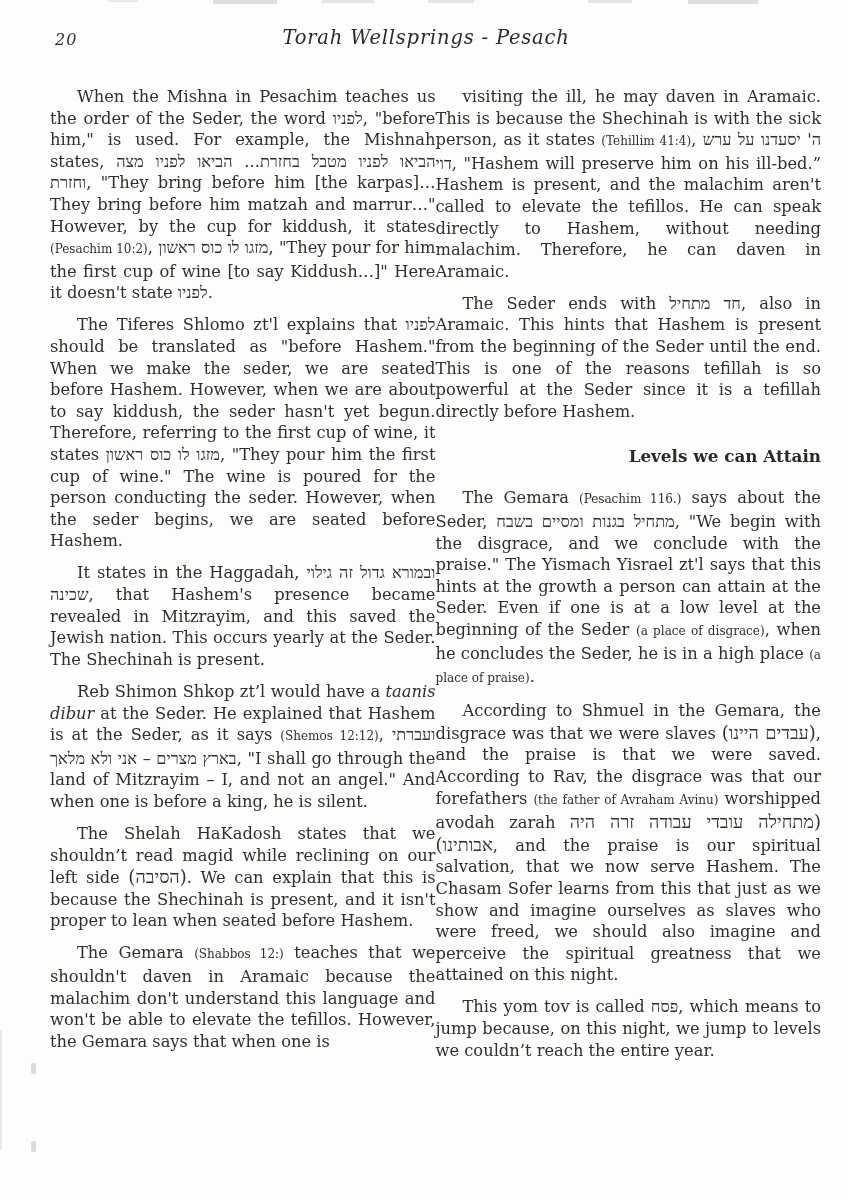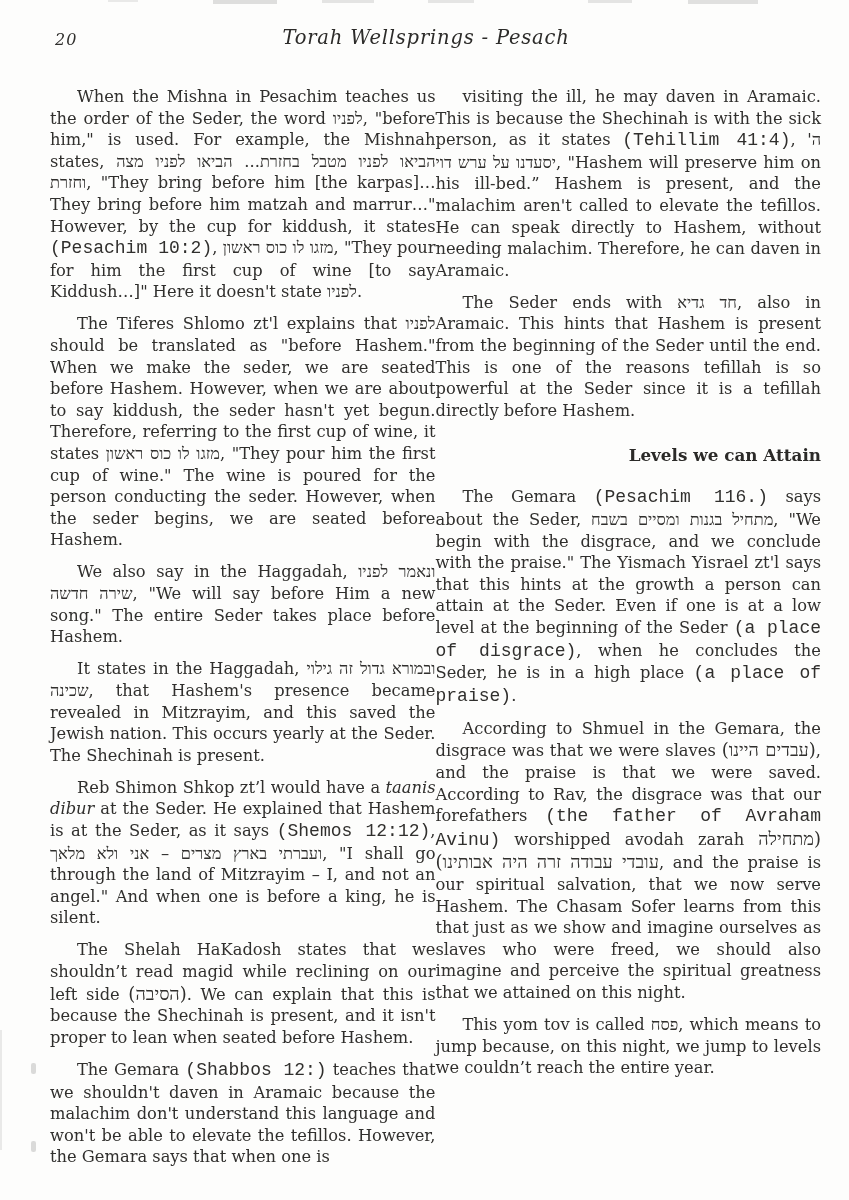--- a/index.html
+++ b/index.html
@@ -26,21 +26,21 @@
     display:flex;
   }
   .col{flex:1;min-width:0;}
   .para{
     margin:0 0 10.5px 0;
     font-size:16.3px;line-height:21.6px;
     text-align:justify;
     text-indent:27px;
   }
   .para:last-child{margin-bottom:15px;}
-  .ref{font-size:18px;font-family:Liberation Mono, monospace;}
+  .ref{font-size:12px;}
   .he-small{font-size:18px;}
   .it{font-style:italic;}
   .section-heading{
     margin:24px 0 21px 0;
     font-size:16.8px;font-weight:bold;
     text-align:right;color:#2b2a28;
   }
   
   .smudge{position:absolute;background:#3c3c3c;}
   .s1{left:108px;top:0;width:30px;height:2px;opacity:.10;}
@@ -69,29 +69,28 @@
   <div class="smudge s9"></div>
 
   <span class="page-number">20</span>
 
   <div class="page-title">Torah Wellsprings - Pesach</div>
 
   <main class="columns">
     <div class="col">
         <p class="para"><span>When the Mishna in Pesachim teaches us the order of the Seder, the word </span><span dir="rtl">לפניו</span><span>, "before him," is used. For example, the Mishnah states, </span><span dir="rtl">הביאו לפניו מטבל בחזרת... הביאו לפניו מצה וחזרת</span><span>, "They bring before him [the karpas]… They bring before him matzah and marrur…" However, by the cup for kiddush, it states </span><span class="ref">(Pesachim 10:2)</span><span>, </span><span dir="rtl">מזגו לו כוס ראשון</span><span>, "They pour for him the first cup of wine [to say Kiddush…]" Here it doesn't state </span><span dir="rtl">לפניו</span><span>.</span></p>
         <p class="para"><span>The Tiferes Shlomo zt'l explains that </span><span dir="rtl">לפניו</span><span> should be translated as "before Hashem." When we make the seder, we are seated before Hashem. However, when we are about to say kiddush, the seder hasn't yet begun. Therefore, referring to the first cup of wine, it states </span><span dir="rtl">מזגו לו כוס ראשון</span><span>, "They pour him the first cup of wine." The wine is poured for the person conducting the seder. However, when the seder begins, we are seated before Hashem.</span></p>
-        <p class="para"><span>We also say in the Haggadah, </span><span dir="rtl">ונאמר לפניו שירה חדשה</span><span>, "We will say before Him a new song." The entire Seder takes place before Hashem.</span></p>
         <p class="para"><span>It states in the Haggadah, </span><span dir="rtl">ובמורא גדול זה גילוי שכינה</span><span>, that Hashem's presence became revealed in Mitzrayim, and this saved the Jewish nation. This occurs yearly at the Seder. The Shechinah is present.</span></p>
         <p class="para"><span>Reb Shimon Shkop zt’l would have a </span><span class="it">taanis dibur</span><span> at the Seder. He explained that Hashem is at the Seder, as it says </span><span class="ref">(Shemos 12:12)</span><span>, </span><span dir="rtl">ועברתי בארץ מצרים – אני ולא מלאך</span><span>, "I shall go through the land of Mitzrayim – I, and not an angel." And when one is before a king, he is silent.</span></p>
         <p class="para"><span>The Shelah HaKadosh states that we shouldn’t read magid while reclining on our left side </span><span class="he-small" dir="rtl">(הסיבה)</span><span>. We can explain that this is because the Shechinah is present, and it isn't proper to lean when seated before Hashem.</span></p>
         <p class="para"><span>The Gemara </span><span class="ref">(Shabbos 12:)</span><span> teaches that we shouldn't daven in Aramaic because the malachim don't understand this language and won't be able to elevate the tefillos. However, the Gemara says that when one is</span></p>
       </div>
     <div class="col">
         <p class="para"><span>visiting the ill, he may daven in Aramaic. This is because the Shechinah is with the sick person, as it states </span><span class="ref">(Tehillim 41:4)</span><span>, </span><span dir="rtl">ה' יסעדנו על ערש דוי</span><span>, "Hashem will preserve him on his ill-bed.” Hashem is present, and the malachim aren't called to elevate the tefillos. He can speak directly to Hashem, without needing malachim. Therefore, he can daven in Aramaic.</span></p>
-        <p class="para"><span>The Seder ends with </span><span dir="rtl">חד גדיא</span><span>, also in Aramaic. This hints that Hashem is present from the beginning of the Seder until the end. This is one of the reasons tefillah is so powerful at the Seder since it is a tefillah directly before Hashem.</span></p>
+        <p class="para"><span>The Seder ends with </span><span dir="rtl">חד מתחיל</span><span>, also in Aramaic. This hints that Hashem is present from the beginning of the Seder until the end. This is one of the reasons tefillah is so powerful at the Seder since it is a tefillah directly before Hashem.</span></p>
         <h3 class="section-heading">Levels we can Attain</h3>
         <p class="para"><span>The Gemara </span><span class="ref">(Pesachim 116.)</span><span> says about the Seder, </span><span dir="rtl">מתחיל בגנות ומסיים בשבח</span><span>, "We begin with the disgrace, and we conclude with the praise." The Yismach Yisrael zt'l says that this hints at the growth a person can attain at the Seder. Even if one is at a low level at the beginning of the Seder </span><span class="ref">(a place of disgrace)</span><span>, when he concludes the Seder, he is in a high place </span><span class="ref">(a place of praise)</span><span>.</span></p>
         <p class="para"><span>According to Shmuel in the Gemara, the disgrace was that we were slaves </span><span class="he-small" dir="rtl">(עבדים היינו)</span><span>, and the praise is that we were saved. According to Rav, the disgrace was that our forefathers </span><span class="ref">(the father of Avraham Avinu)</span><span> worshipped avodah zarah </span><span class="he-small" dir="rtl">(מתחילה עובדי עבודה זרה היה אבותינו)</span><span>, and the praise is our spiritual salvation, that we now serve Hashem. The Chasam Sofer learns from this that just as we show and imagine ourselves as slaves who were freed, we should also imagine and perceive the spiritual greatness that we attained on this night.</span></p>
         <p class="para"><span>This yom tov is called </span><span dir="rtl">פסח</span><span>, which means to jump because, on this night, we jump to levels we couldn’t reach the entire year.</span></p>
       </div>
   </main>
 
 </div>
 
 </body></html>

